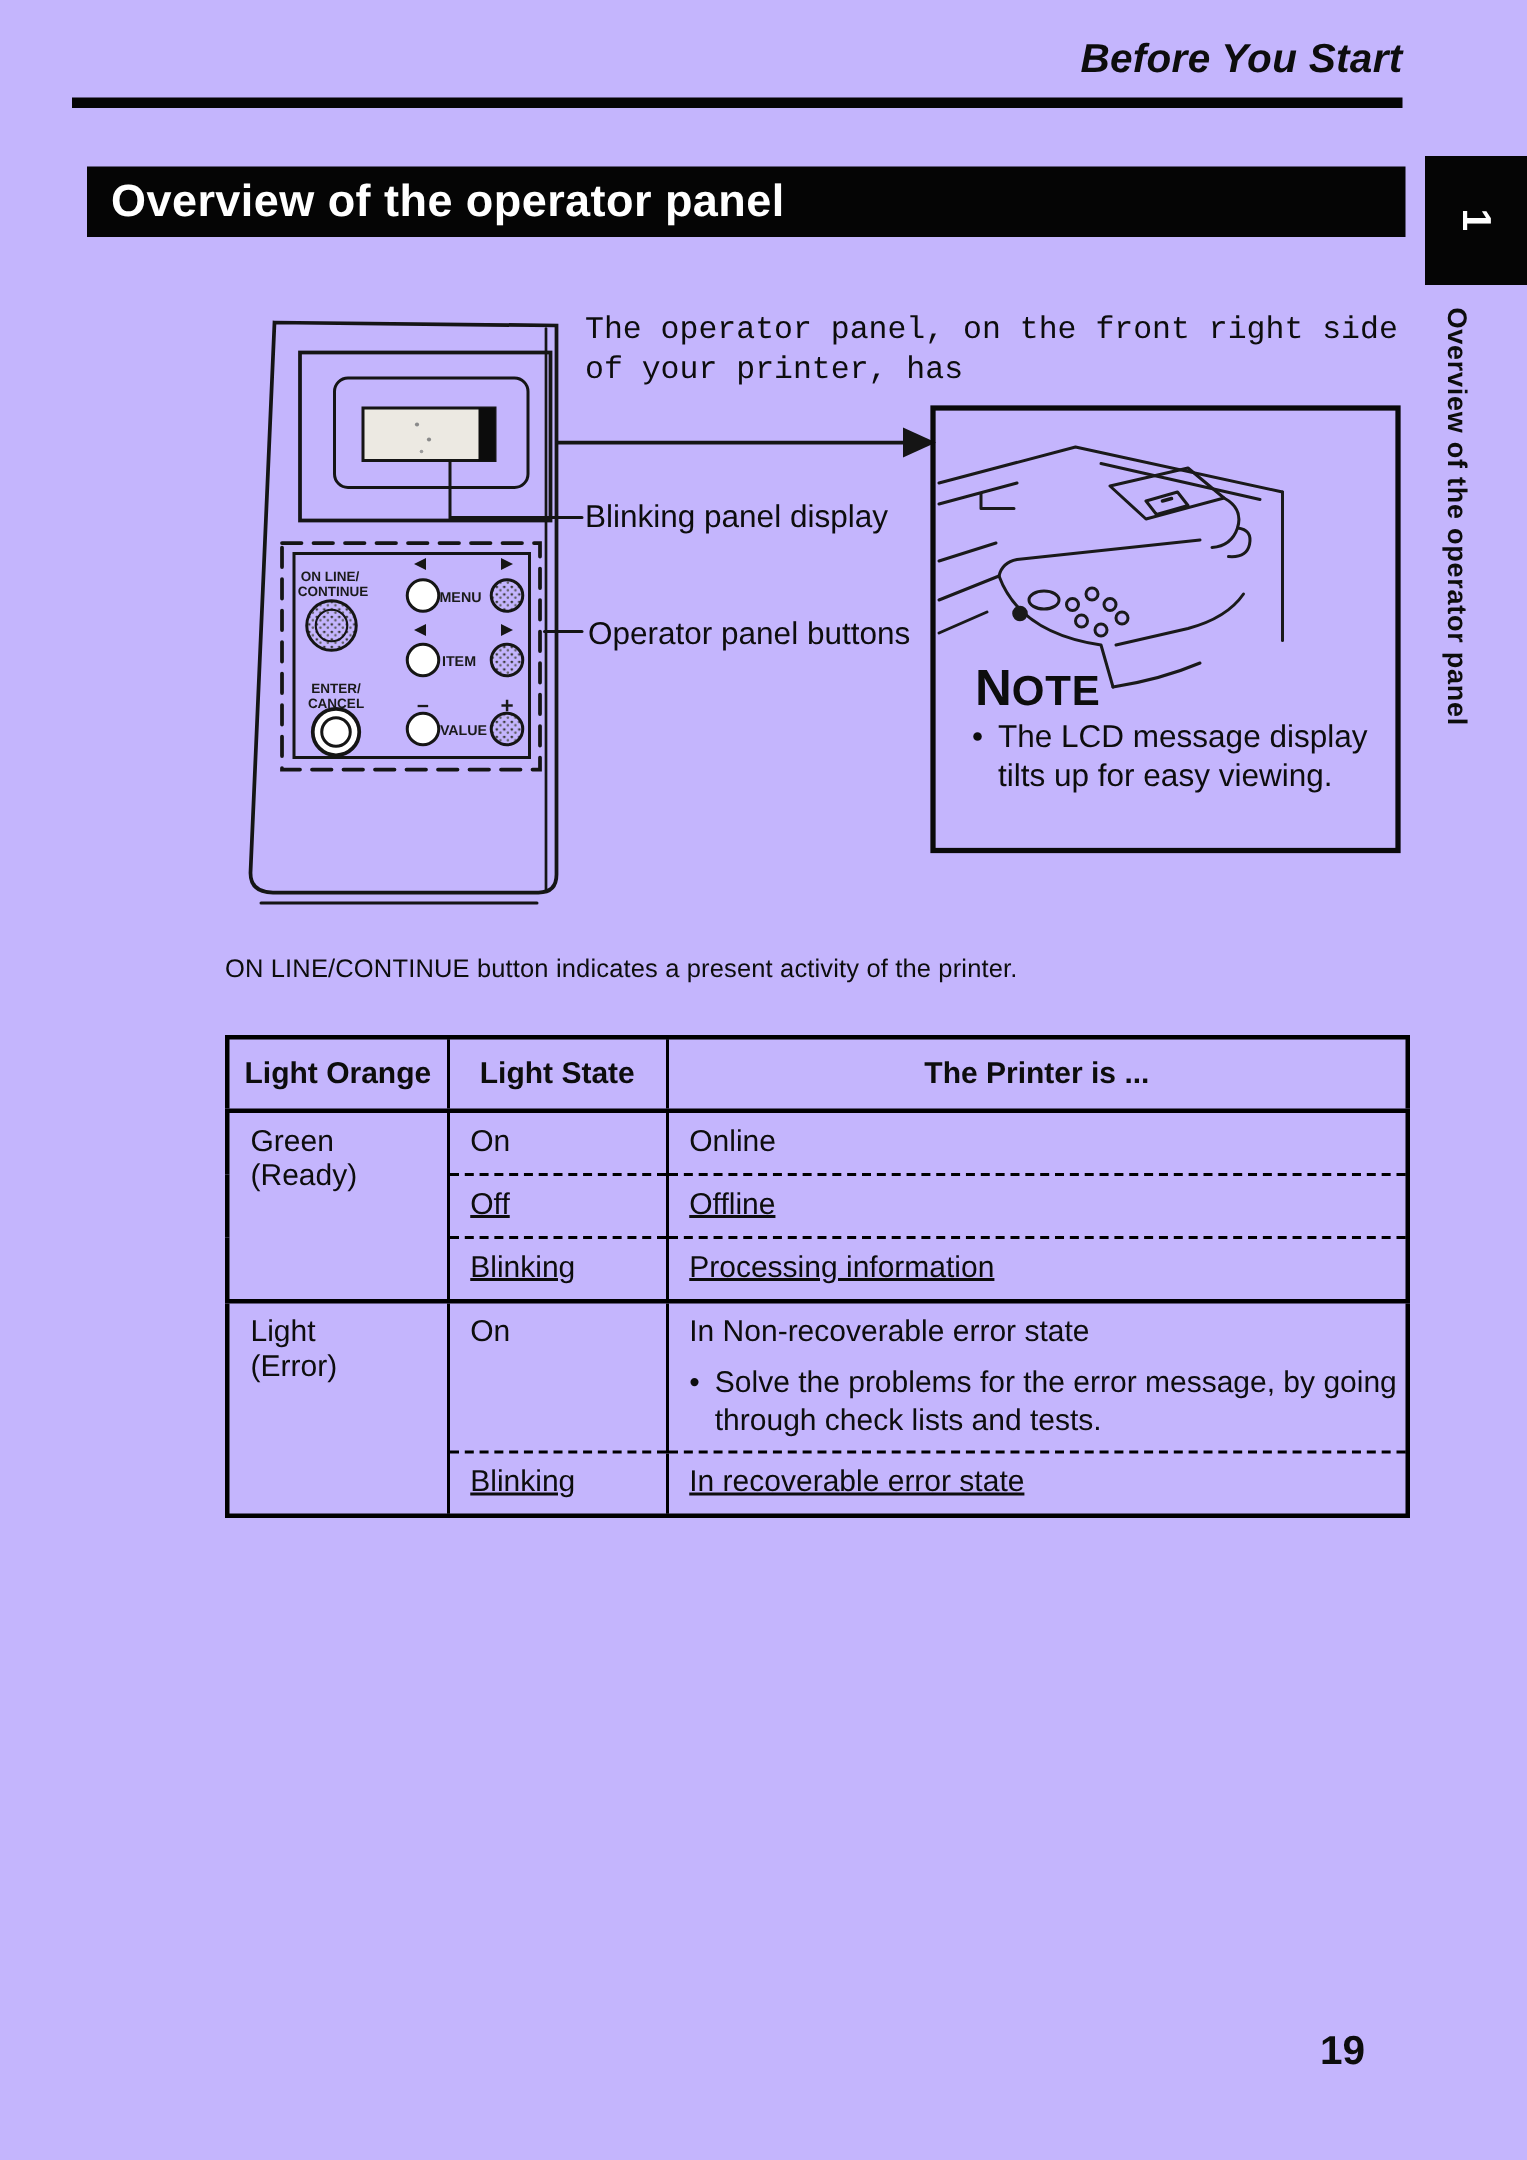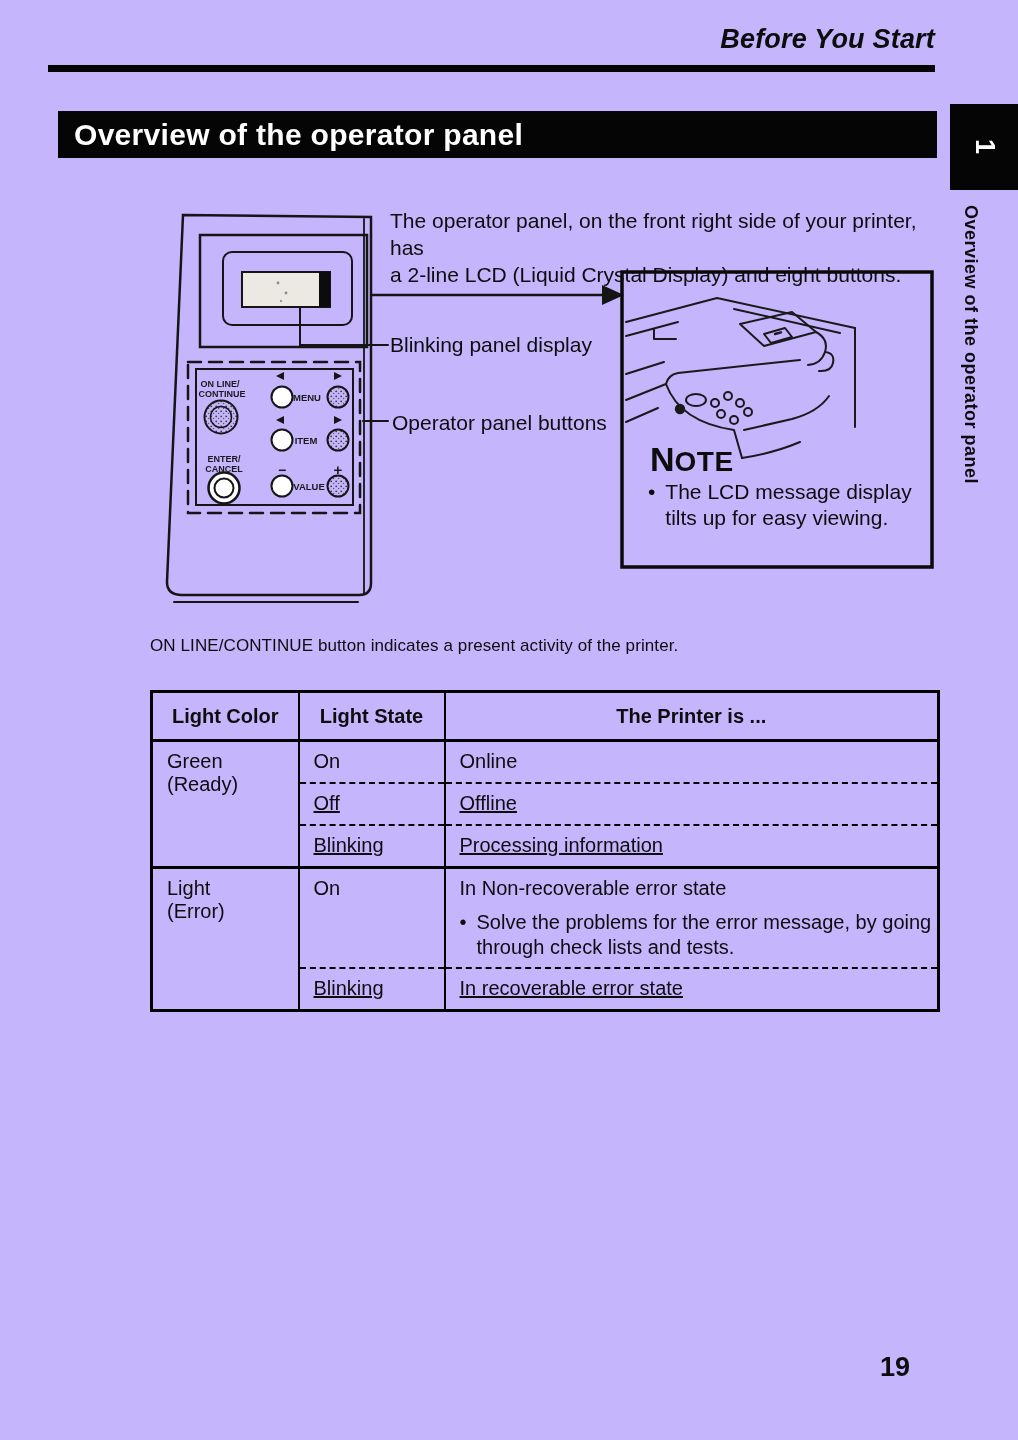--- a/index.html
+++ b/index.html
@@ -12,21 +12,21 @@
   
   .running-title{top:24px;right:83px;font-size:27px;font-weight:bold;font-style:italic;letter-spacing:0.2px;}
   .header-rule{top:65px;left:48px;width:887px;height:7px;background:#050505;}
   .section-bar{top:111px;left:58px;width:879px;height:47px;background:#050505;display:flex;align-items:center;}
   .section-bar span{color:#ffffff;font-size:30px;font-weight:bold;padding-left:16px;letter-spacing:0.3px;}
   
   .chapter-tab{top:104px;left:950px;width:68px;height:86px;background:#050505;display:flex;align-items:center;justify-content:center;}
   .chapter-tab span{color:#fff;font-size:27px;font-weight:bold;writing-mode:vertical-rl;}
   .margin-vtext{top:205px;left:960px;height:330px;writing-mode:vertical-rl;font-size:18px;font-weight:bold;letter-spacing:0.5px;}
   
-  .intro{top:207px;left:390px;width:556px;font-size:21px;line-height:27px;}
+  .intro{top:207px;left:390px;width:556px;font-size:21px;line-height:27px;font-family:Liberation Mono, monospace;}
   .callout{font-size:21px;}
   .callout.display{top:333px;left:390px;}
   .callout.buttons{top:411px;left:392px;}
   .note-title{top:440px;left:650px;font-weight:bold;}
   .note-title .big{font-size:34px;}
   .note-title .small{font-size:28px;letter-spacing:0.5px;}
   .note-bullet{top:479px;left:648px;width:266px;display:flex;font-size:21px;line-height:26px;}
   .note-bullet .marker{margin-right:10px;}
   .lead{top:636px;left:150px;font-size:17px;letter-spacing:0.1px;}
   
@@ -153,21 +153,20 @@
       <circle cx="106" cy="124" r="4"></circle>
       <circle cx="118" cy="131" r="4"></circle>
       <circle cx="99" cy="142" r="4"></circle>
       <circle cx="112" cy="148" r="4"></circle>
       <circle cx="126" cy="140" r="4"></circle>
     </g>
   </svg>
 
   <div class="abs intro">
     <div>The operator panel, on the front right side of your printer, has</div>
-    <div>a 2-line LCD (Liquid Crystal Display) and eight buttons.</div>
   </div>
   <div class="abs callout display">Blinking panel display</div>
   <div class="abs callout buttons">Operator panel buttons</div>
 
   <div class="abs note-title">
     <span class="big">N</span><span class="small">OTE</span>
   </div>
   <div class="abs note-bullet">
     <span class="marker">•</span>
     <span>The LCD message display tilts up for easy viewing.</span>
@@ -177,21 +176,21 @@
 
   <div class="abs printer-table">
     <table>
       <colgroup>
           <col class="c1">
           <col class="c2">
           <col class="c3">
         </colgroup>
       <thead>
         <tr>
-          <th class="vline">Light Color</th>
+          <th class="vline">Light Orange</th>
           <th class="vline">Light State</th>
           <th>The Printer is ...</th>
         </tr>
       </thead>
       <tbody>
         <tr>
           <td class="vline" rowspan="3">
             <div>Green</div>
             <div>(Ready)</div>
           </td>

